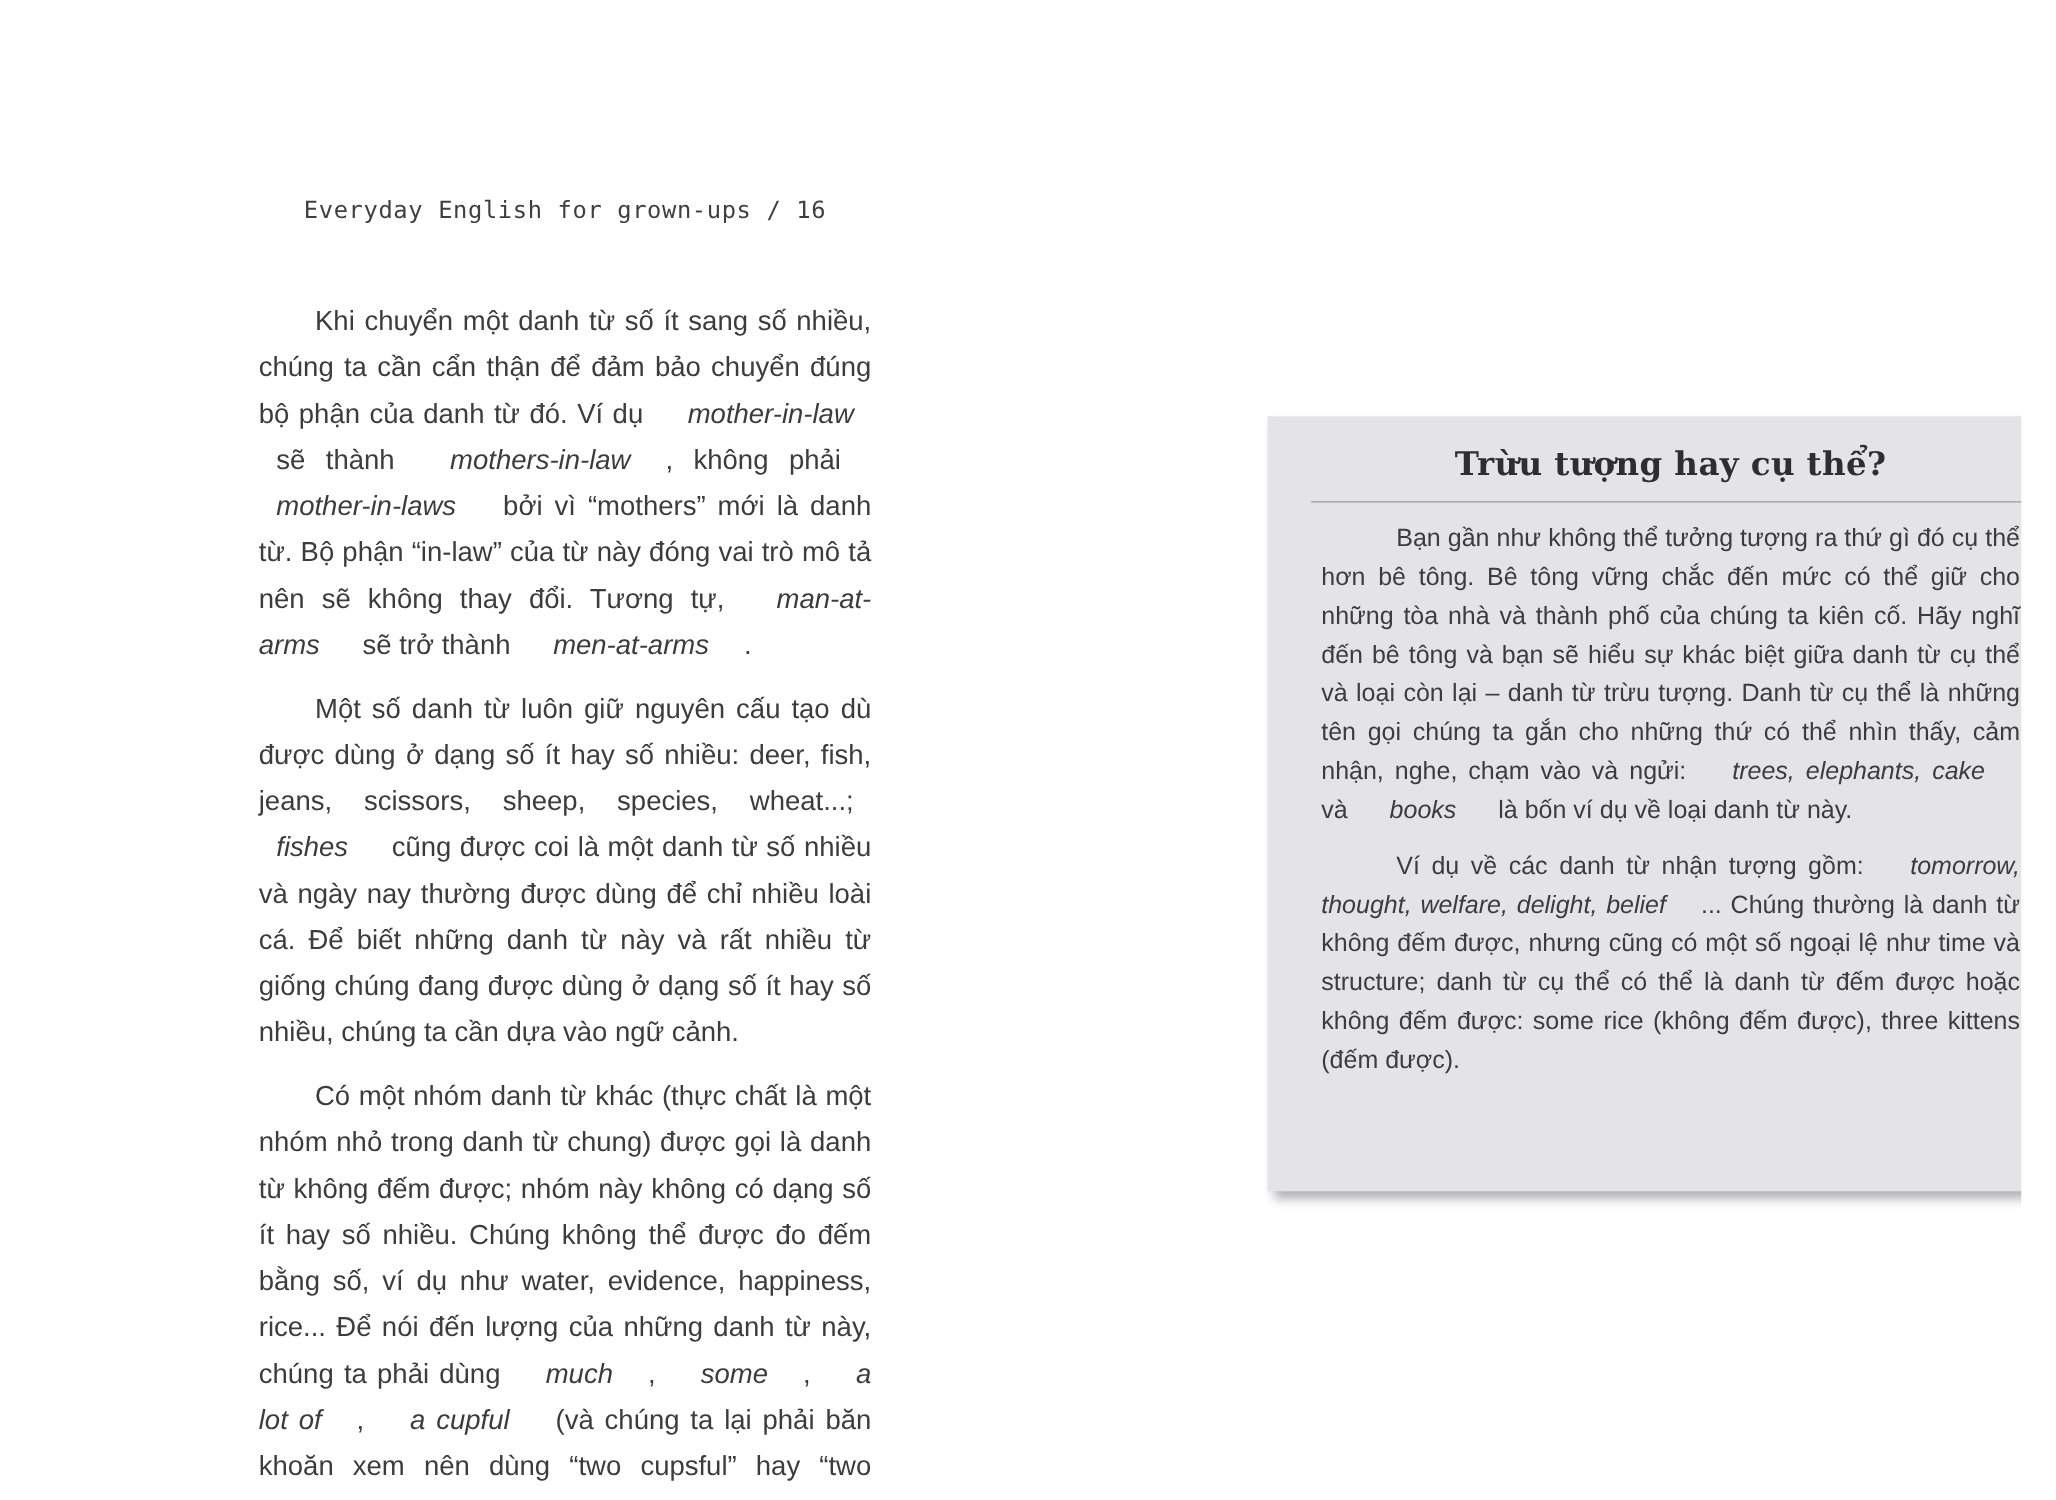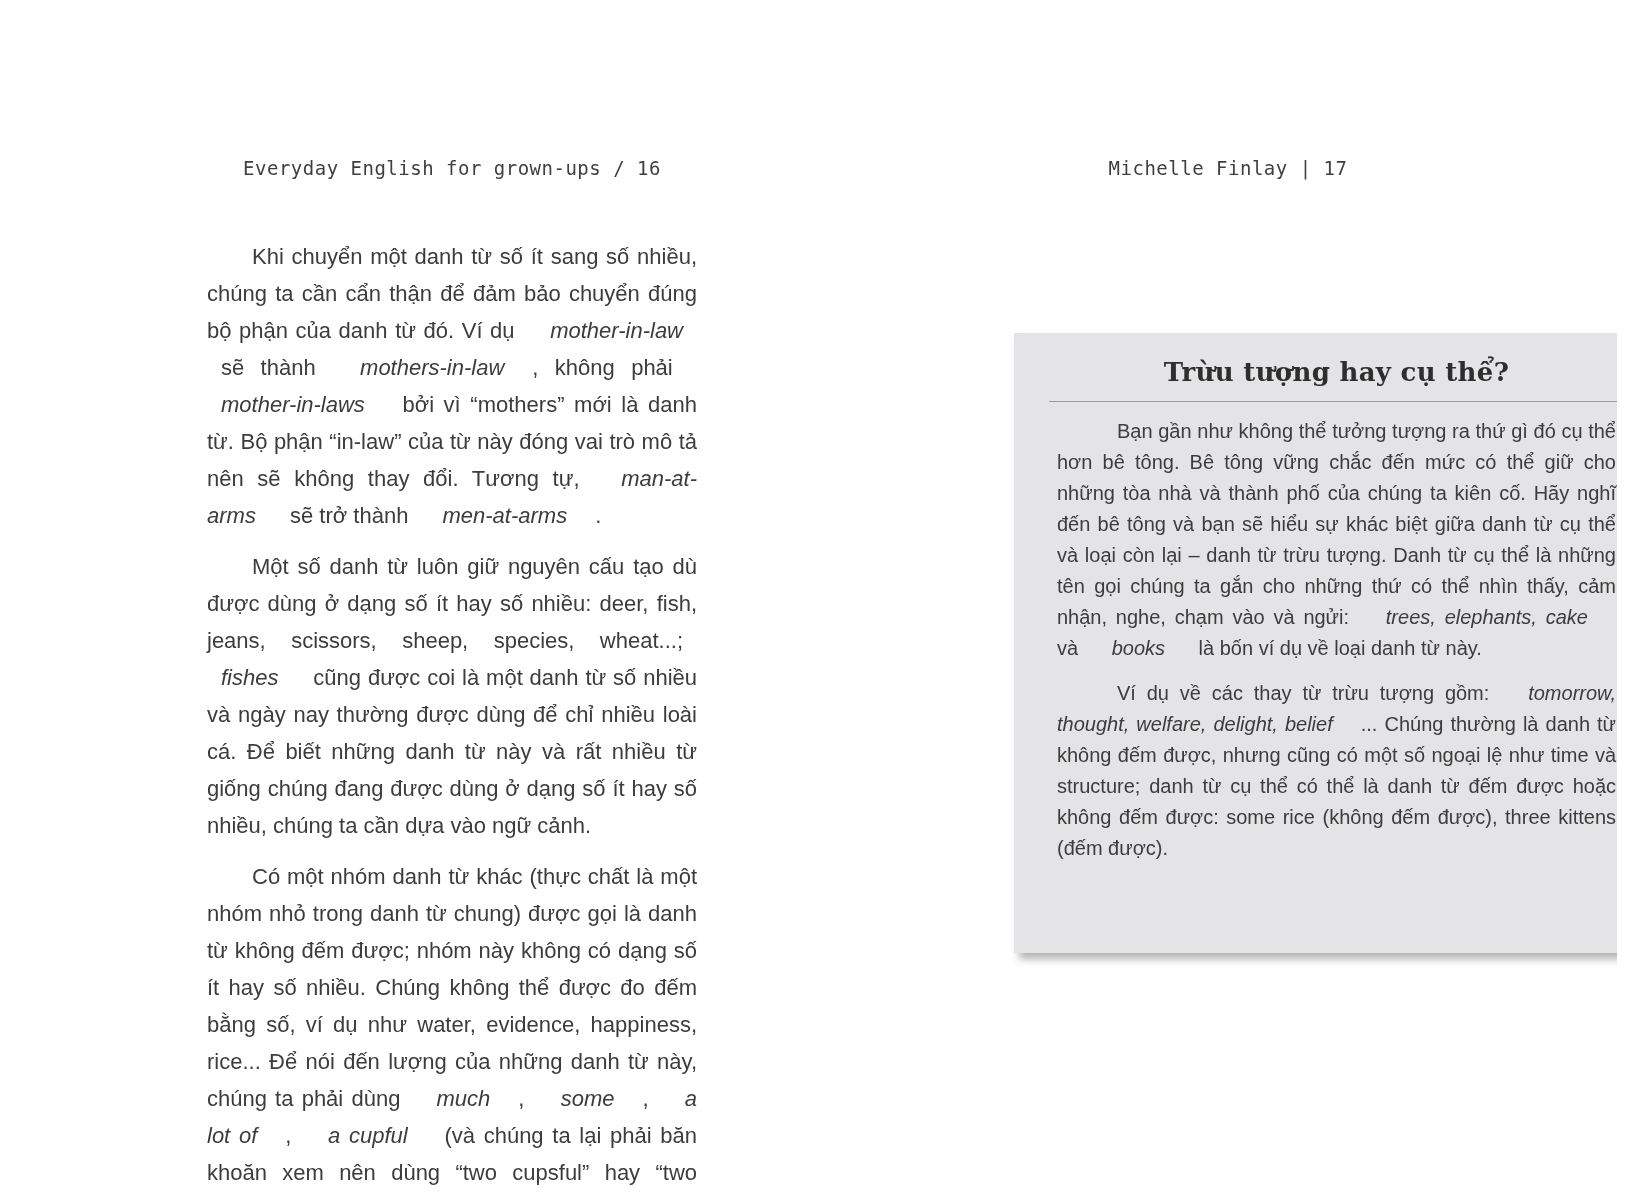--- a/index.html
+++ b/index.html
@@ -86,23 +86,22 @@
 <div class="canvas">
 
   <div class="running-head left">Everyday English for grown-ups / 16</div>
 
   <div class="text-col left">
     <p class="body-para"><span>Khi chuyển một danh từ số ít sang số nhiều, chúng ta cần cẩn thận để đảm bảo chuyển đúng bộ phận của danh từ đó. Ví dụ </span><i>mother-in-law</i><span> sẽ thành </span><i>mothers-in-law</i><span>, không phải </span><i>mother-in-laws</i><span> bởi vì “mothers” mới là danh từ. Bộ phận “in-law” của từ này đóng vai trò mô tả nên sẽ không thay đổi. Tương tự, </span><i>man-at-arms</i><span> sẽ trở thành </span><i>men-at-arms</i><span>.</span></p>
     <p class="body-para"><span>Một số danh từ luôn giữ nguyên cấu tạo dù được dùng ở dạng số ít hay số nhiều: deer, fish, jeans, scissors, sheep, species, wheat...; </span><i>fishes</i><span> cũng được coi là một danh từ số nhiều và ngày nay thường được dùng để chỉ nhiều loài cá. Để biết những danh từ này và rất nhiều từ giống chúng đang được dùng ở dạng số ít hay số nhiều, chúng ta cần dựa vào ngữ cảnh.</span></p>
     <p class="body-para"><span>Có một nhóm danh từ khác (thực chất là một nhóm nhỏ trong danh từ chung) được gọi là danh từ không đếm được; nhóm này không có dạng số ít hay số nhiều. Chúng không thể được đo đếm bằng số, ví dụ như water, evidence, happiness, rice... Để nói đến lượng của những danh từ này, chúng ta phải dùng </span><i>much</i><span>, </span><i>some</i><span>, </span><i>a lot of</i><span>, </span><i>a cupful</i><span> (và chúng ta lại phải băn khoăn xem nên dùng “two cupsful” hay “two cupfuls”. Dù trong trường hợp</span></p>
   </div>
 
-  <div class="running-head right">Michelle Finlay | 17</div>
 
 
   <div class="callout-box">
     <div class="callout-title">Trừu tượng hay cụ thể?</div>
     <hr class="callout-divider">
     <p class="callout-para"><span>Bạn gần như không thể tưởng tượng ra thứ gì đó cụ thể hơn bê tông. Bê tông vững chắc đến mức có thể giữ cho những tòa nhà và thành phố của chúng ta kiên cố. Hãy nghĩ đến bê tông và bạn sẽ hiểu sự khác biệt giữa danh từ cụ thể và loại còn lại – danh từ trừu tượng. Danh từ cụ thể là những tên gọi chúng ta gắn cho những thứ có thể nhìn thấy, cảm nhận, nghe, chạm vào và ngửi: </span><i>trees, elephants, cake</i><span> và </span><i>books</i><span> là bốn ví dụ về loại danh từ này.</span></p>
-    <p class="callout-para"><span>Ví dụ về các thay từ trừu tượng gồm: </span><i>tomorrow, thought, welfare, delight, belief</i><span>... Chúng thường là danh từ không đếm được, nhưng cũng có một số ngoại lệ như time và structure; danh từ cụ thể có thể là danh từ đếm được hoặc không đếm được: some rice (không đếm được), three kittens (đếm được).</span></p>
+    <p class="callout-para"><span>Ví dụ về các danh từ nhận tượng gồm: </span><i>tomorrow, thought, welfare, delight, belief</i><span>... Chúng thường là danh từ không đếm được, nhưng cũng có một số ngoại lệ như time và structure; danh từ cụ thể có thể là danh từ đếm được hoặc không đếm được: some rice (không đếm được), three kittens (đếm được).</span></p>
   </div>
 
 </div>
 
 </body></html>

